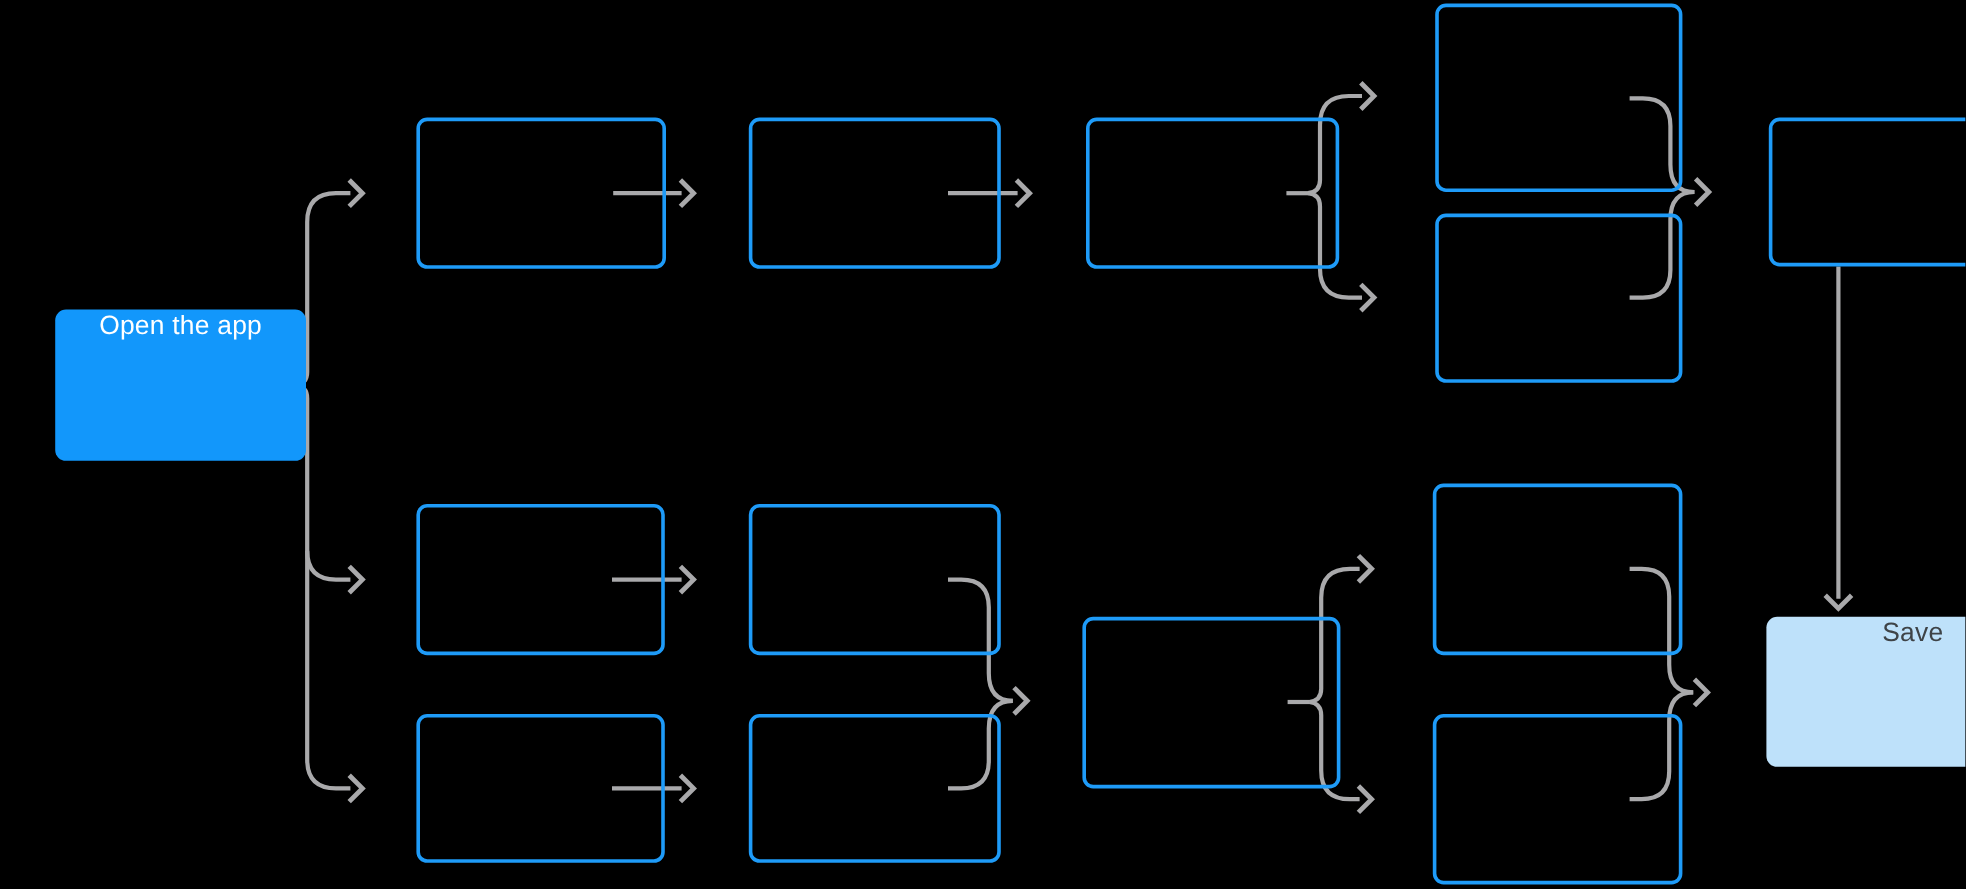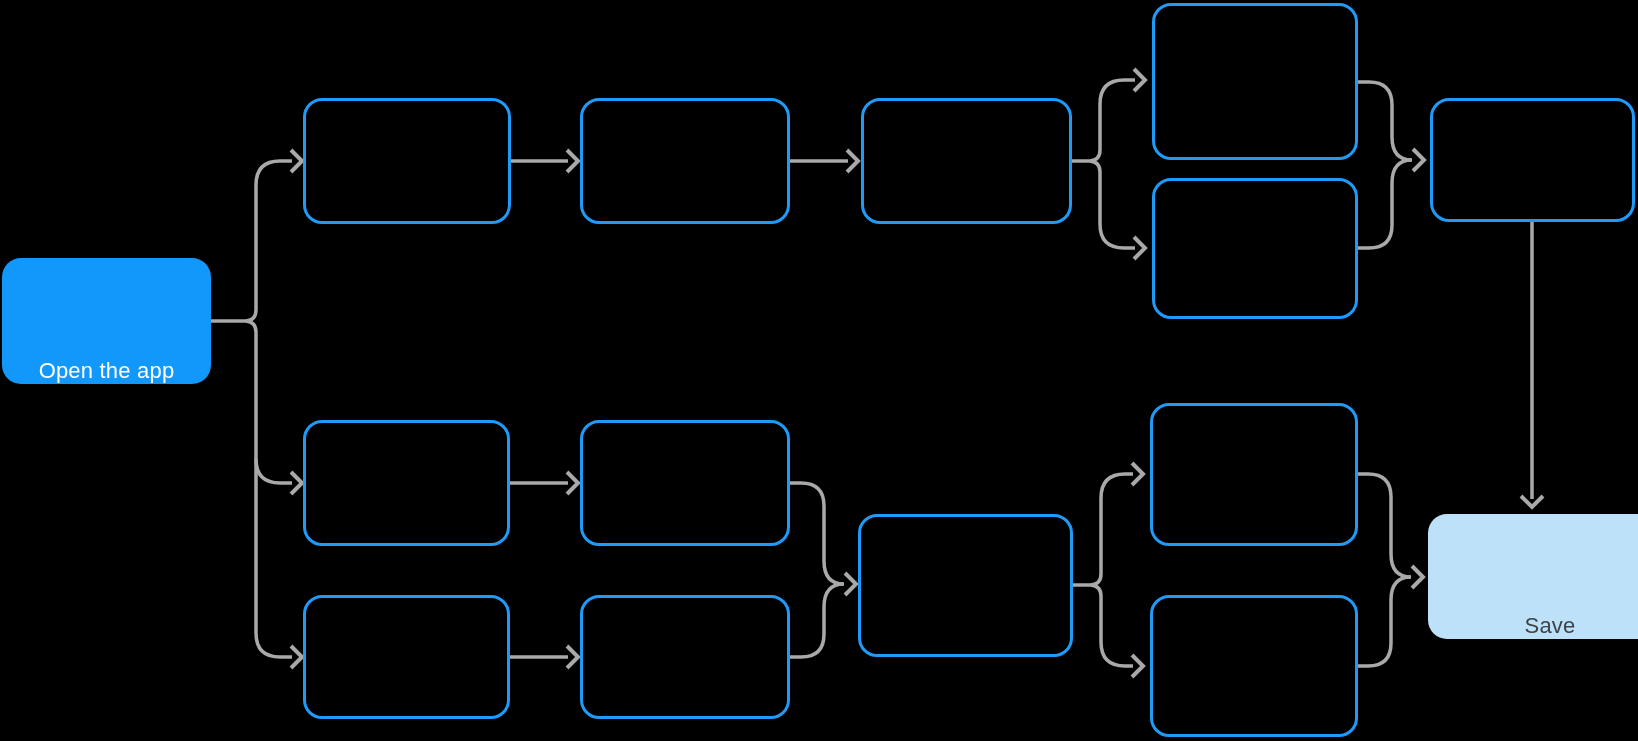--- a/index.html
+++ b/index.html
@@ -31,27 +31,28 @@
   .c-arrow {
     fill: none;
     stroke: var(--connector, #A9A9AB);
     stroke-width: 4;
     stroke-linejoin: miter;
   }
   .node {
     position: absolute;
     box-sizing: border-box;
     border: 3.5px solid var(--node_border, #1E9BF8);
-    border-radius: 19px;
+    border-radius: 9px;
     background: transparent;
     display: flex;
-    align-items: flex-end;
+    align-items: flex-start;
     justify-content: center;
     font-size: 22px;
     color: #FFFFFF;
+    margin-left: 44px;
   }
   .node--primary {
     border: none;
     background: var(--start_fill, #1297FB);
     color: var(--start_text, #FFFFFF);
   }
   .node--final {
     border: none;
     background: var(--save_fill, #BEE1FA);
     color: var(--save_text, #3E4347);

